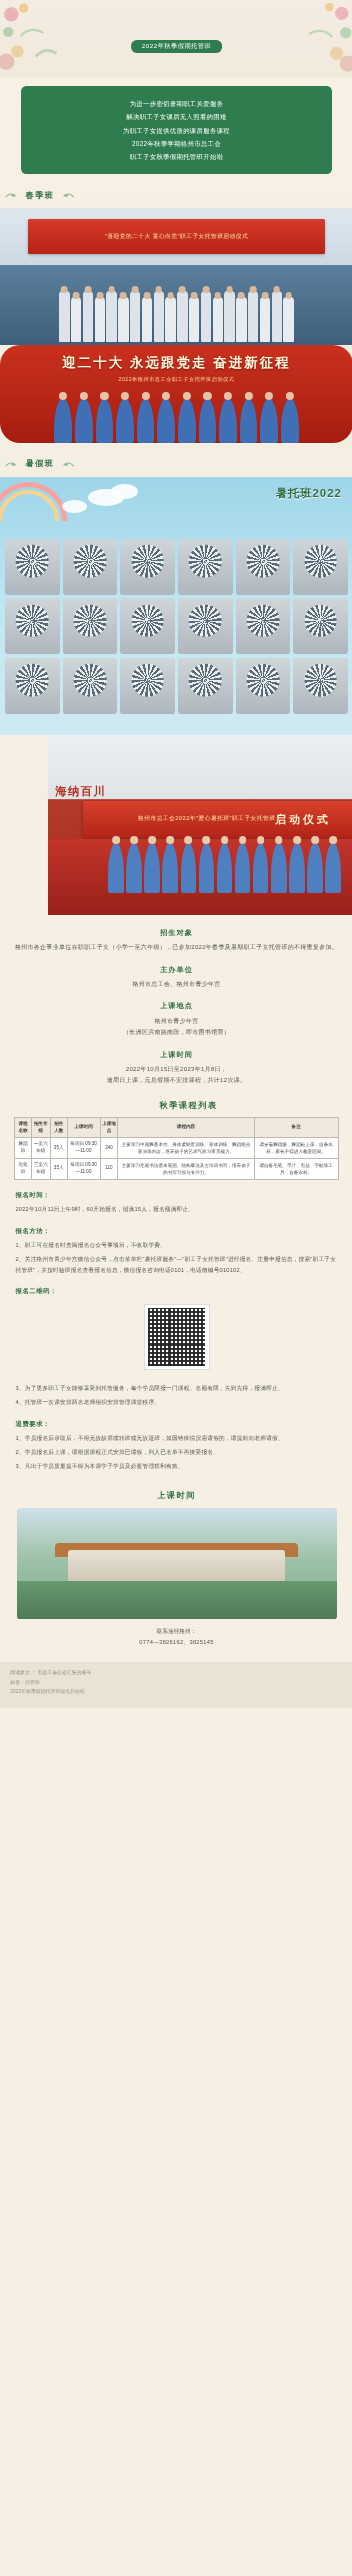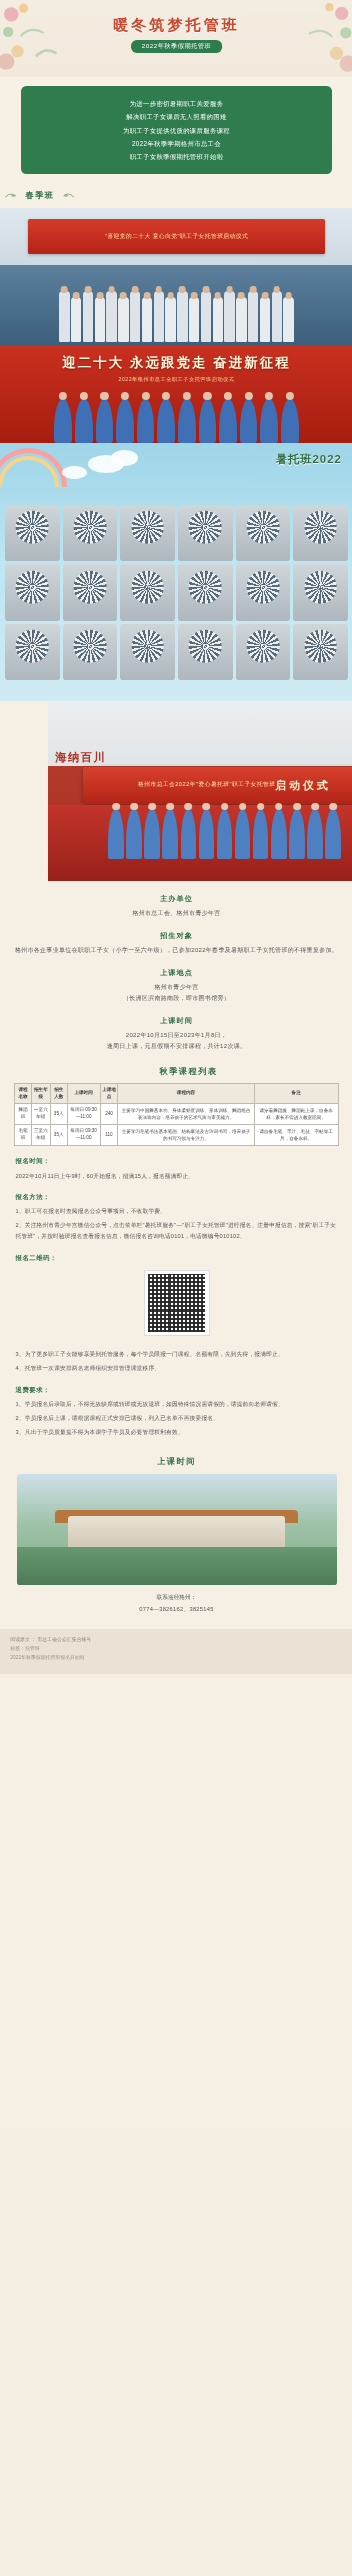--- a/index.html
+++ b/index.html
@@ -108,21 +108,21 @@
   }
   .ph-spring1 .kids {
     position:absolute; left:0; bottom:0; width:100%; height:58%;
     display:flex; align-items:flex-end; justify-content:center; gap:1.5px; padding:0 6.2px 3.1px;
   }
   .ph-spring1 .kid { width:10.3px; height:58%; background:#e8ecef; border-radius:4.1px 4.1px 1px 1px; position:relative; }
   .ph-spring1 .kid:nth-child(odd){ height:66%; background:#dde3e8;}
   .ph-spring1 .kid::before{ content:''; position:absolute; top:-5.2px; left:50%; transform:translateX(-50%); width:6.7px;height:6.7px;border-radius:50%; background:#d9b79a;}
 
   
-  .ph-spring2 { height: 98px; background: linear-gradient(180deg,#c9301f 0%, #a61d10 100%); }
+  .ph-spring2 { height: 98px; background: linear-gradient(180deg,#c9301f 0%, #a61d10 100%); border-radius: 20px; }
   .ph-spring2 .bigtext {
     position:absolute; left:0; right:0; top:9.3px; text-align:center;
     color:#fff7d9; font-size:13.4px; font-weight:bold; letter-spacing:2.1px;
     text-shadow: 0 1px 2.1px rgba(0,0,0,.35);
   }
   .ph-spring2 .subtext {
     position:absolute; left:0; right:0; top:31px; text-align:center;
     color:#ffd9a0; font-size:5.2px; letter-spacing:0.5px;
   }
   .ph-spring2 .girls {
@@ -294,21 +294,20 @@
       <path d="M70 110 q18 -20 40 -6" stroke="#8fba8f" stroke-width="5" fill="none" opacity=".5"></path>
     </svg>
     <svg class="deco-right" viewBox="0 0 150 150">
       <circle cx="128" cy="26" r="13" fill="#e8a0a8" opacity=".7"></circle>
       <circle cx="104" cy="14" r="8" fill="#f0c27a" opacity=".7"></circle>
       <circle cx="136" cy="64" r="11" fill="#9bc79b" opacity=".65"></circle>
       <path d="M110 72 Q90 52 64 66" stroke="#9bc79b" stroke-width="4" fill="none" opacity=".55"></path>
       <circle cx="118" cy="104" r="13" fill="#e8c07a" opacity=".55"></circle>
       <circle cx="140" cy="124" r="16" fill="#d98f86" opacity=".4"></circle>
     </svg>
-    <div class="header-title">暖冬筑梦托管班</div>
     <div class="header-sub">2022年秋季假期托管班</div>
   </div>
 
   <div class="intro-card">
     <p>为进一步密切暑期职工关爱服务</p>
     <p>解决职工子女课后无人照看的困难</p>
     <p>为职工子女提供优质的课后服务课程</p>
     <p>2022年秋季学期格州市总工会</p>
     <p>职工子女秋季假期托管班开始啦</p>
   </div>
@@ -365,20 +364,31 @@
       <div class="girl"></div>
       <div class="girl"></div>
       <div class="girl"></div>
       <div class="girl"></div>
       <div class="girl"></div>
       <div class="girl"></div>
       <div class="girl"></div>
     </div>
   </div>
 
+  <div class="sec-title">
+    <svg class="leaf" viewBox="0 0 22 10">
+        <path d="M1 8 Q11 -3 21 6" stroke="#6fa87a" stroke-width="2" fill="none"></path>
+        <ellipse cx="16" cy="5" rx="4" ry="2.4" fill="#6fa87a"></ellipse>
+      </svg>
+    <span>暑假班</span>
+    <svg class="leaf" viewBox="0 0 22 10">
+        <path d="M21 8 Q11 -3 1 6" stroke="#6fa87a" stroke-width="2" fill="none"></path>
+        <ellipse cx="6" cy="5" rx="4" ry="2.4" fill="#6fa87a"></ellipse>
+      </svg>
+  </div>
 
   <div class="photo full ph-summer1">
     <div class="rainbow"></div>
     <div class="cloud" style="left:88px; top:12.4px; width:36px; height:17.5px;"></div>
     <div class="cloud" style="left:111px; top:7.2px; width:27px; height:15.5px;"></div>
     <div class="cloud" style="left:62px; top:23px; width:25px; height:13.4px;"></div>
     <div class="title-chip">暑托班2022</div>
     <div class="lucky">Lucky</div>
     <div class="kidgrid">
       <div class="k"></div>
@@ -424,27 +434,27 @@
       <div class="g"></div>
       <div class="g"></div>
       <div class="g"></div>
       <div class="g"></div>
     </div>
   </div>
 
   <div class="info-block">
 
     <div class="grp">
+      <div class="lbl">招生对象</div>
+      <div class="val">格州市各企事业单位在职职工子女（小学一至六年级），已参加2022年春季及暑期职工子女托管班的不得重复参加。</div>
+    </div>
+
+    <div class="grp">
       <div class="lbl">主办单位</div>
       <div class="val">格州市总工会、格州市青少年宫</div>
-    </div>
-
-    <div class="grp">
-      <div class="lbl">招生对象</div>
-      <div class="val">格州市各企事业单位在职职工子女（小学一至六年级），已参加2022年春季及暑期职工子女托管班的不得重复参加。</div>
     </div>
 
     <div class="grp">
       <div class="lbl">上课地点</div>
       <div class="val">格州市青少年宫</div>
       <div class="val small">（长洲区滨南路南段，即市图书馆旁）</div>
     </div>
 
     <div class="grp">
       <div class="lbl">上课时间</div>

